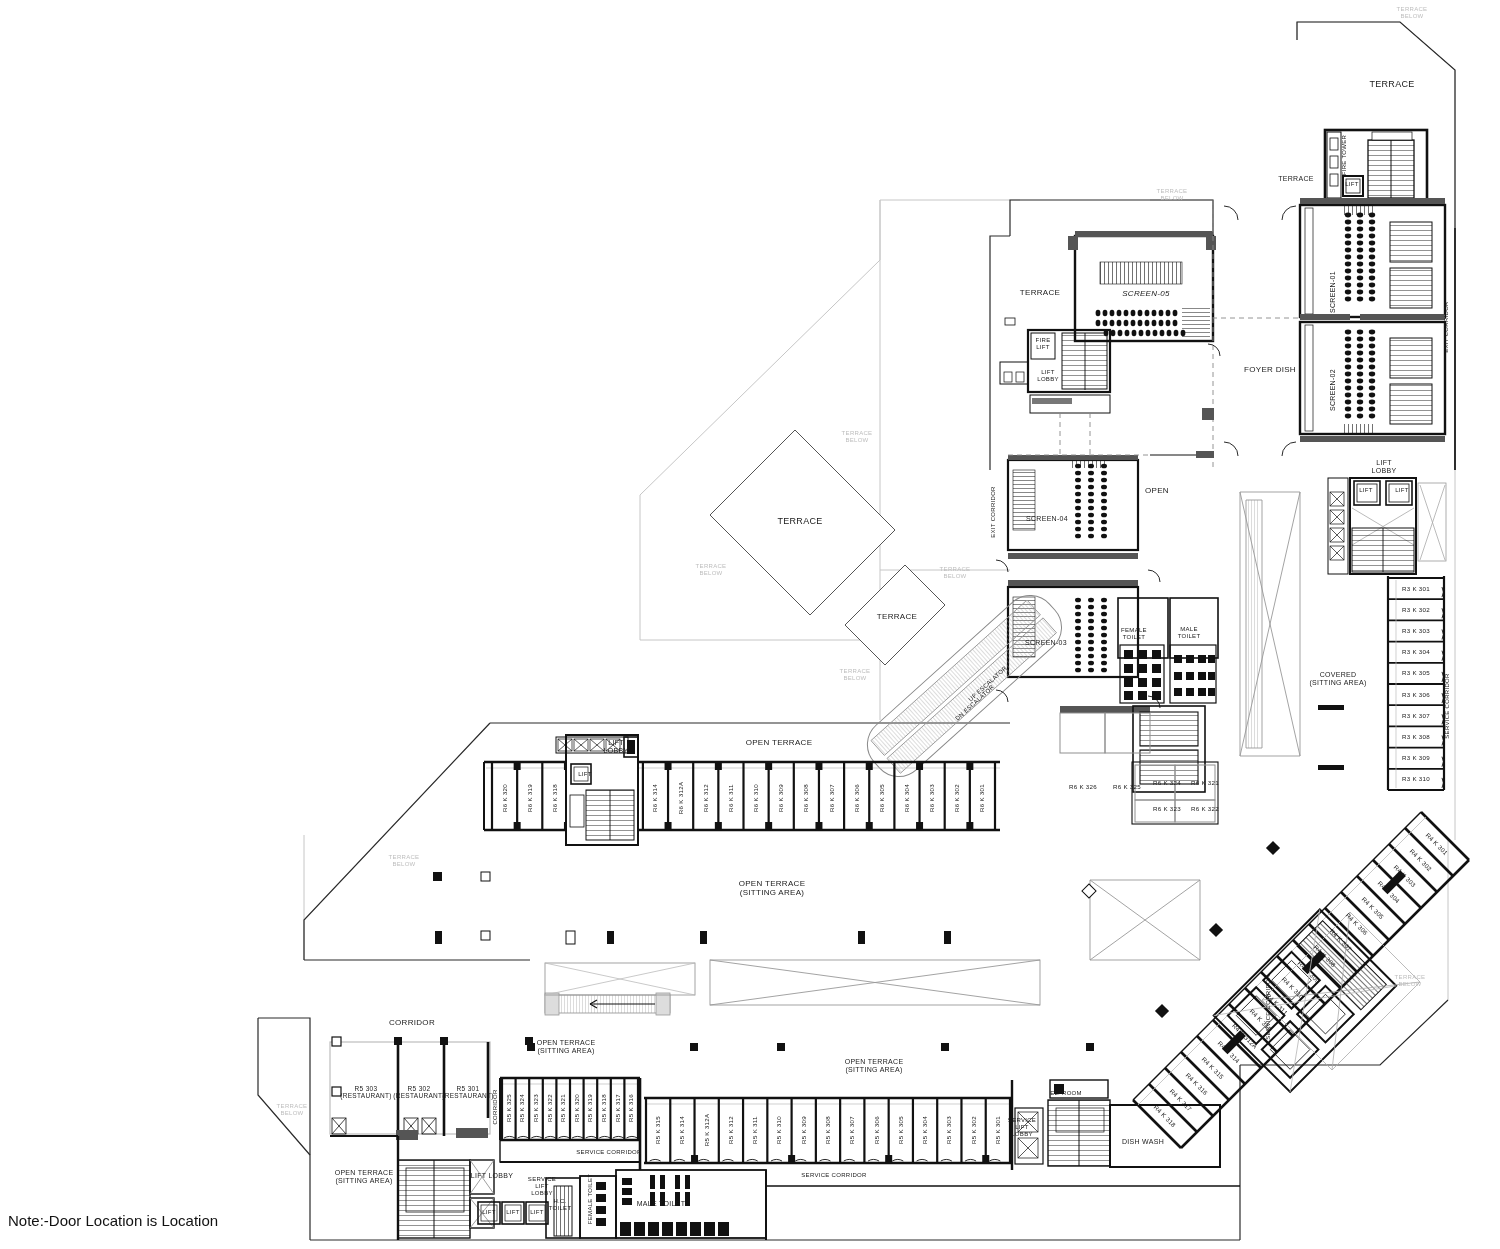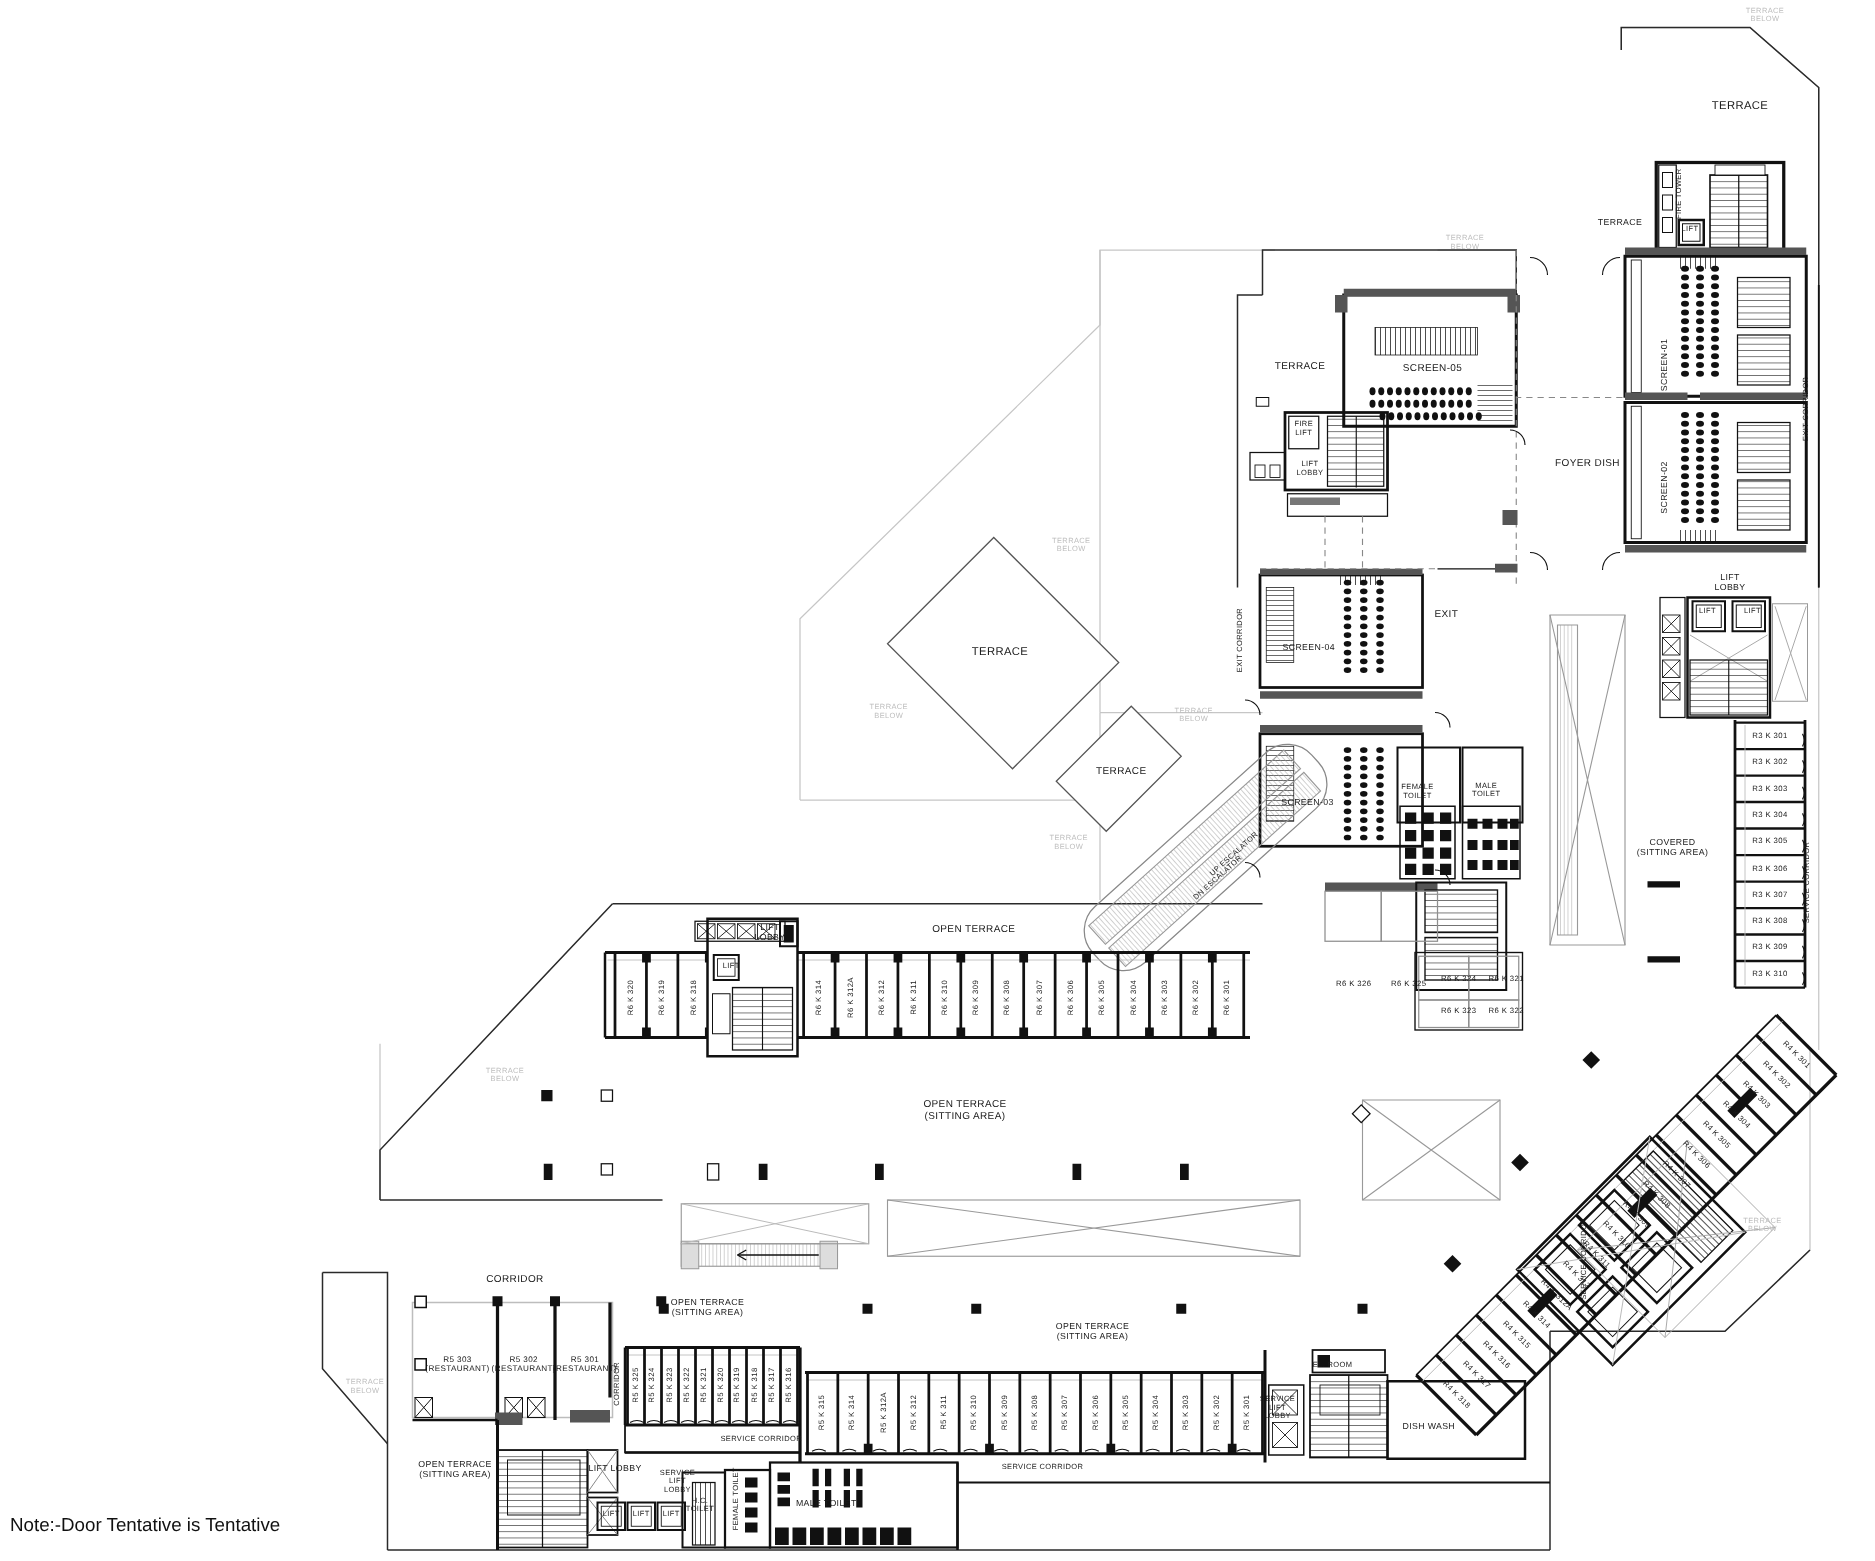--- a/index.html
+++ b/index.html
@@ -774,27 +774,27 @@
       <div class="lbl c t8" style="left: 772px; top: 888px;">OPEN TERRACE
 (SITTING AREA)</div>
       <div class="lbl c t7" style="left: 566px; top: 1047px;">OPEN TERRACE
 (SITTING AREA)</div>
       <div class="lbl c t7" style="left: 874px; top: 1066px;">OPEN TERRACE
 (SITTING AREA)</div>
       <div class="lbl c t7" style="left: 364px; top: 1177px;">OPEN TERRACE
 (SITTING AREA)</div>
       <div class="lbl c t7" style="left: 1338px; top: 679px;">COVERED
 (SITTING AREA)</div>
-      <div class="lbl c t8" style="left: 1146px; top: 294px;">SCREEN-05</div>
+      <div class="lbl c t8" style="left: 1146px; top: 294px; font-style: italic;">SCREEN-05</div>
       <div class="lbl c t7" style="left: 1333px; top: 292px; transform: translate(-50%, -50%) rotate(-90deg);">SCREEN-01</div>
       <div class="lbl c t7" style="left: 1333px; top: 390px; transform: translate(-50%, -50%) rotate(-90deg);">SCREEN-02</div>
       <div class="lbl c t7" style="left: 1047px; top: 519px;">SCREEN-04</div>
       <div class="lbl c t7" style="left: 1046px; top: 643px;">SCREEN-03</div>
       <div class="lbl c t8" style="left: 1270px; top: 370px;">FOYER DISH</div>
-      <div class="lbl c t8" style="left: 1157px; top: 491px;">EXIT</div>
+      <div class="lbl c t8" style="left: 1157px; top: 491px;">OPEN</div>
       <div class="lbl c t6" style="left: 1048px; top: 376px;">LIFT
 LOBBY</div>
       <div class="lbl c t6" style="left: 1043px; top: 344px;">FIRE
 LIFT</div>
       <div class="lbl c t7" style="left: 1384px; top: 467px;">LIFT
 LOBBY</div>
       <div class="lbl c t6" style="left: 1366px; top: 490px;">LIFT</div>
       <div class="lbl c t6" style="left: 1402px; top: 490px;">LIFT</div>
       <div class="lbl c t6" style="left: 1446px; top: 327px; transform: translate(-50%, -50%) rotate(-90deg);">EXIT CORRIDOR</div>
       <div class="lbl c t6" style="left: 993px; top: 512px; transform: translate(-50%, -50%) rotate(-90deg);">EXIT CORRIDOR</div>
@@ -908,15 +908,15 @@
       <div class="lbl c unit" style="left: 1277px; top: 1004px; transform: translate(-50%, -50%) rotate(45deg);">R4 K 311</div>
       <div class="lbl c unit" style="left: 1261px; top: 1020px; transform: translate(-50%, -50%) rotate(45deg);">R4 K 312</div>
       <div class="lbl c unit" style="left: 1245px; top: 1036px; transform: translate(-50%, -50%) rotate(45deg);">R4 K 312A</div>
       <div class="lbl c unit" style="left: 1229px; top: 1052px; transform: translate(-50%, -50%) rotate(45deg);">R4 K 314</div>
       <div class="lbl c unit" style="left: 1213px; top: 1068px; transform: translate(-50%, -50%) rotate(45deg);">R4 K 315</div>
       <div class="lbl c unit" style="left: 1197px; top: 1084px; transform: translate(-50%, -50%) rotate(45deg);">R4 K 316</div>
       <div class="lbl c unit" style="left: 1181px; top: 1100px; transform: translate(-50%, -50%) rotate(45deg);">R4 K 317</div>
       <div class="lbl c unit" style="left: 1165px; top: 1116px; transform: translate(-50%, -50%) rotate(45deg);">R4 K 318</div>
     </div>
 
-<div class="note">Note:-Door Tentative is Tentative</div>
+<div class="note">Note:-Door Location is Location</div>
 
 </div>
 
 </body></html>

